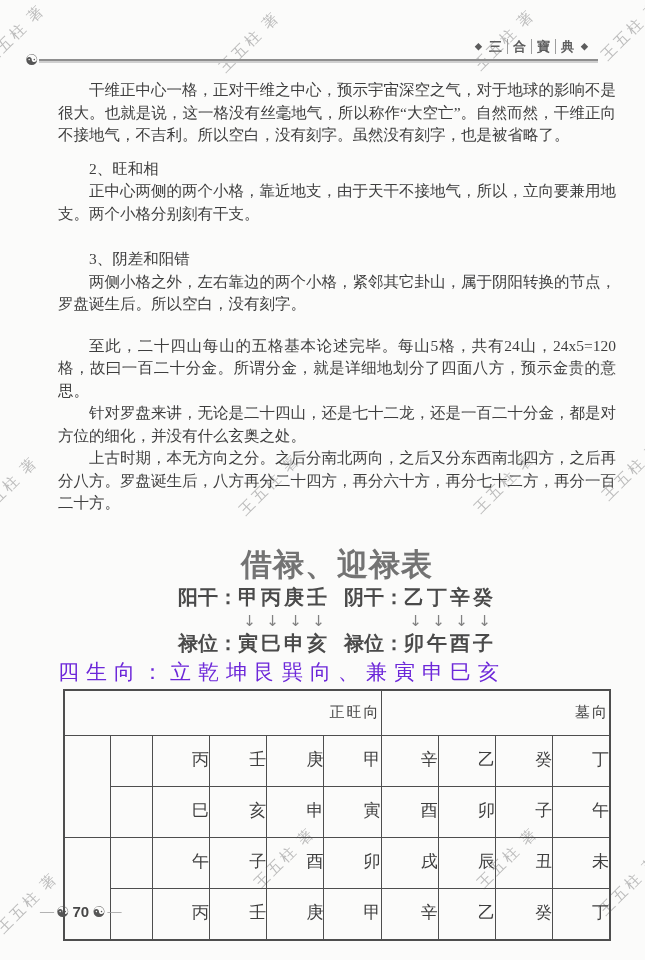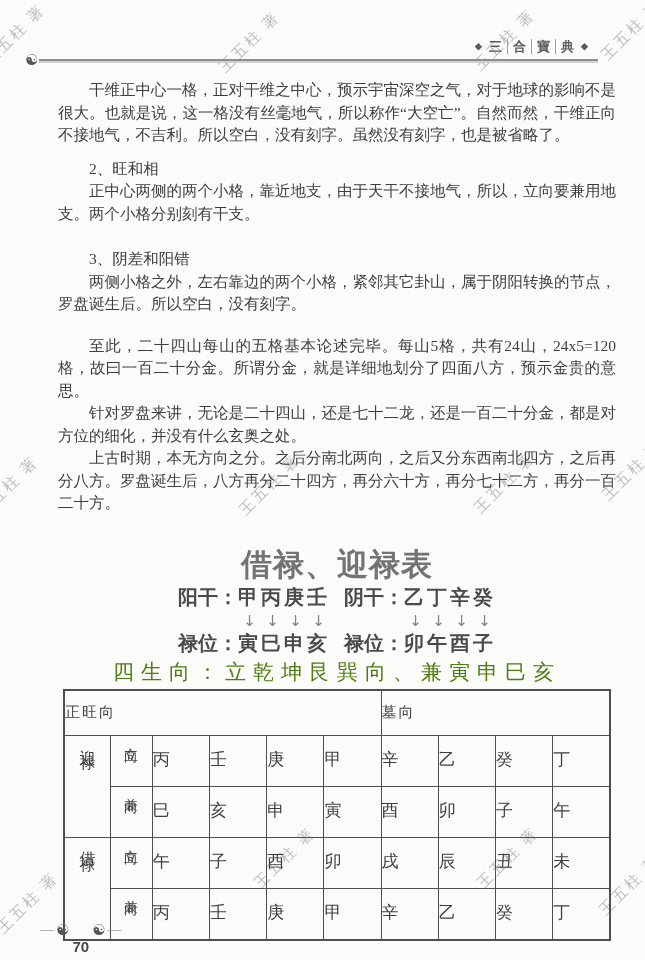--- a/index.html
+++ b/index.html
@@ -48,30 +48,30 @@
   .lw-row { display:flex; align-items:center; height:24px; }
   .lw-arrows { height:22px; }
   .lw-spacer { visibility:hidden; }
   .lw-chars { letter-spacing:3px; white-space:nowrap; }
   .lw-arrowset { display:flex; }
   .lw-arrow {
     width:23px; text-align:center; font-size:15px; color:#828282;
     font-weight:normal; font-family:"DejaVu Sans", sans-serif; line-height:20px;
   }
   .sec-subtitle {
-    margin-top:2px; text-align:center; font-size:21px; line-height:28px;
-    letter-spacing:7px; color:#4d7c0f; white-space:nowrap;
+    margin-top:2px; font-size:21px; line-height:28px;
+    letter-spacing:7px; color:#6d28d9; white-space:nowrap;
   }
   
   .lu-table {
     margin-top:3px; margin-left:5px; border-collapse:collapse;
     width:548px; table-layout:fixed; border:2px solid #4e4e4e;
   }
   .lu-table td {
-    border:1.5px solid #4e4e4e; text-align:left; vertical-align:middle;
+    border:1.5px solid #4e4e4e; text-align:right; vertical-align:middle;
     padding:0; overflow:hidden;margin-top:11px;
   }
   .c-grp { width:46px; } .c-sub { width:42px; } .c-dat { width:57px; }
   .t-head td {
     height:44px; font-family:"Liberation Sans", sans-serif; font-size:15px;
     letter-spacing:2px; color:#454545;
   }
   .t-row td { height:50px; font-size:17px; color:#3e3e3e; }
   .vert { writing-mode:vertical-rl; text-orientation:upright; }
   td.t-grp { font-size:16px; letter-spacing:5px; color:#424242; }
@@ -80,21 +80,21 @@
     letter-spacing:2px; color:#474747;
   }
   
   .footer {
     position:absolute; left:40px; top:902px; display:flex; align-items:center;
     gap:2px; line-height:20px;
   }
   .f-dash { font-size:14px; color:#9a9a9a; }
   .f-yy { font-size:15px; color:#565656; }
   .f-num { font-size:15px; font-weight:bold; color:#474747;
-    font-family:"Liberation Sans", sans-serif; padding:0 1px;margin-top:35px; }
+    font-family:"Liberation Sans", sans-serif; padding:0 1px; }
 </style>
 </head>
 <body>
 
 <div class="page">
 
   <div class="wm" style="left:15px;top:35px">王五柱 著</div>
   <div class="wm" style="left:250px;top:42px">王五柱 著</div>
   <div class="wm" style="left:505px;top:40px">王五柱 著</div>
   <div class="wm" style="left:632px;top:30px">王五柱 著</div>

